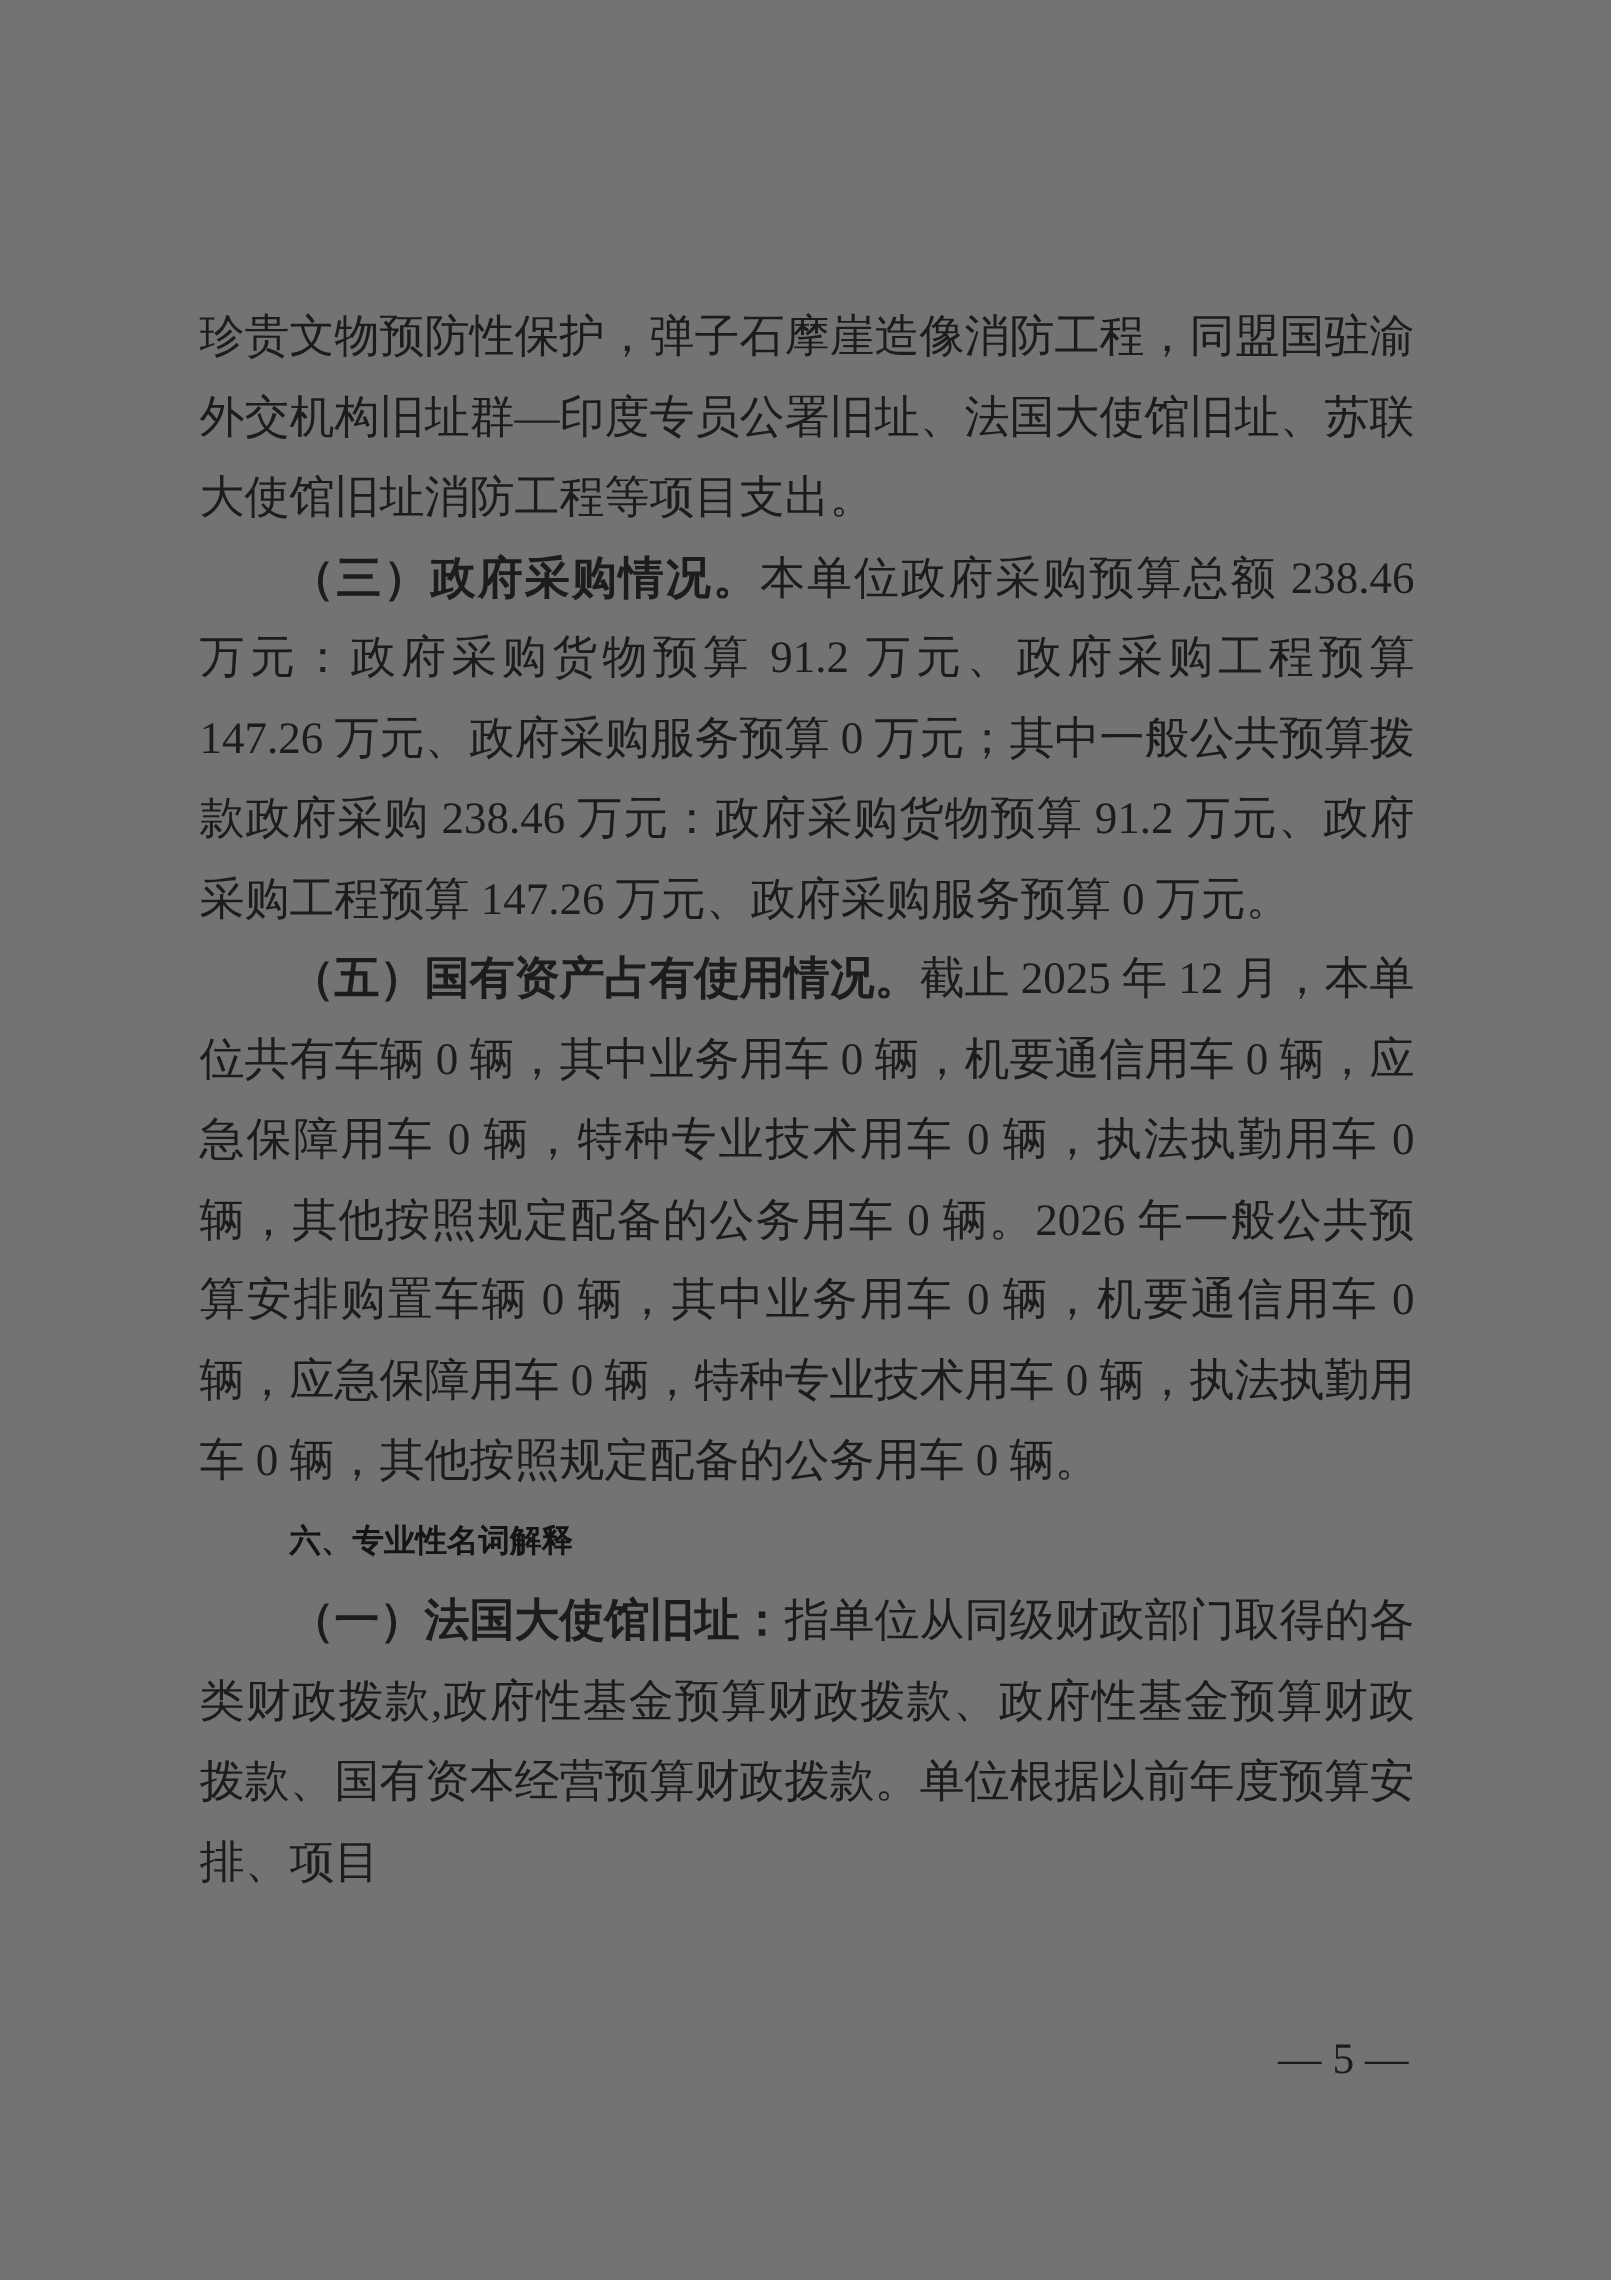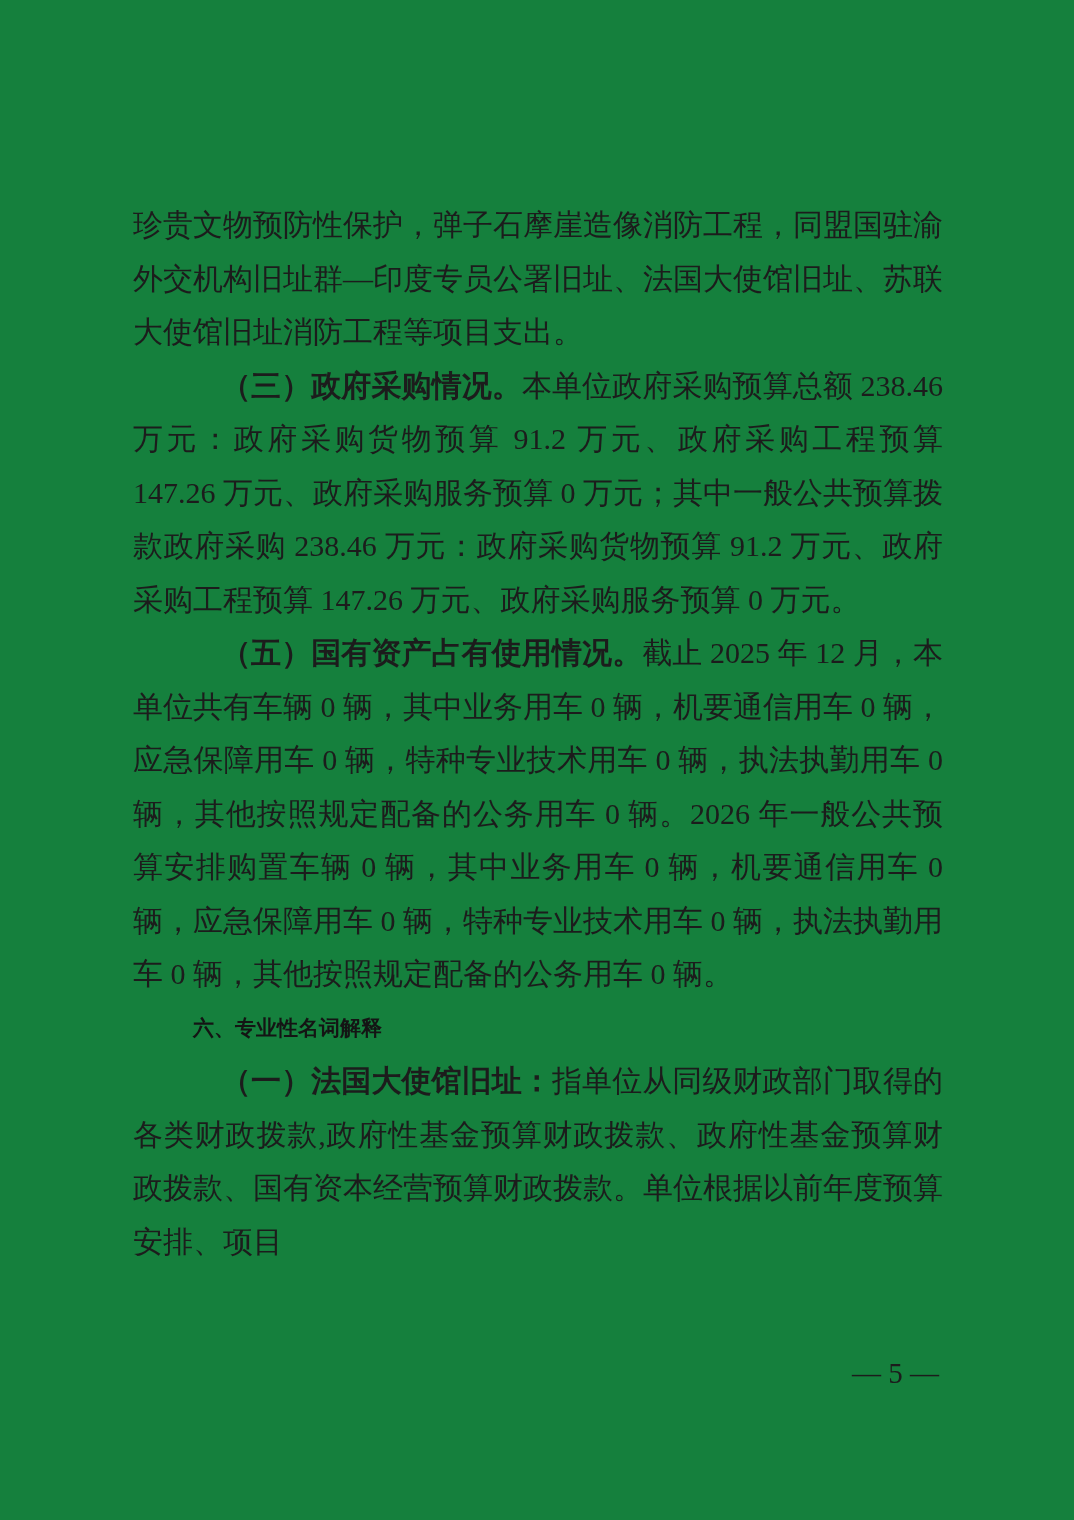--- a/index.html
+++ b/index.html
@@ -10,42 +10,41 @@
     width: 1074px;
     height: 1520px;
     background: #ffffff;
     position: relative;
     overflow: hidden;
     font-family: "Liberation Serif", serif;
   }
   .page {
     position: absolute;
     inset: 0;
-    background: #15803d;
+    background: #737373;
   }
   .content {
     position: absolute;
     left: 133px;
     top: 198px;
     width: 810px;
     color: #1c1c1c;
     font-size: 30px;
     line-height: 53.5px;
     text-align: justify;
   }
   p.body-text {
     margin: 0;
     padding: 0;
   }
   p.indent {
     text-indent: 2em;
   }
   .lead {
     font-weight: 700;
-    margin-left: 28px;
   }
   .section-heading {
     margin: 0;
     padding: 0;
     font-family: "Liberation Sans", sans-serif;
     font-weight: 700;
     font-size: 21px;
     line-height: 53.5px;
     text-indent: 60px;
     text-align: left;

